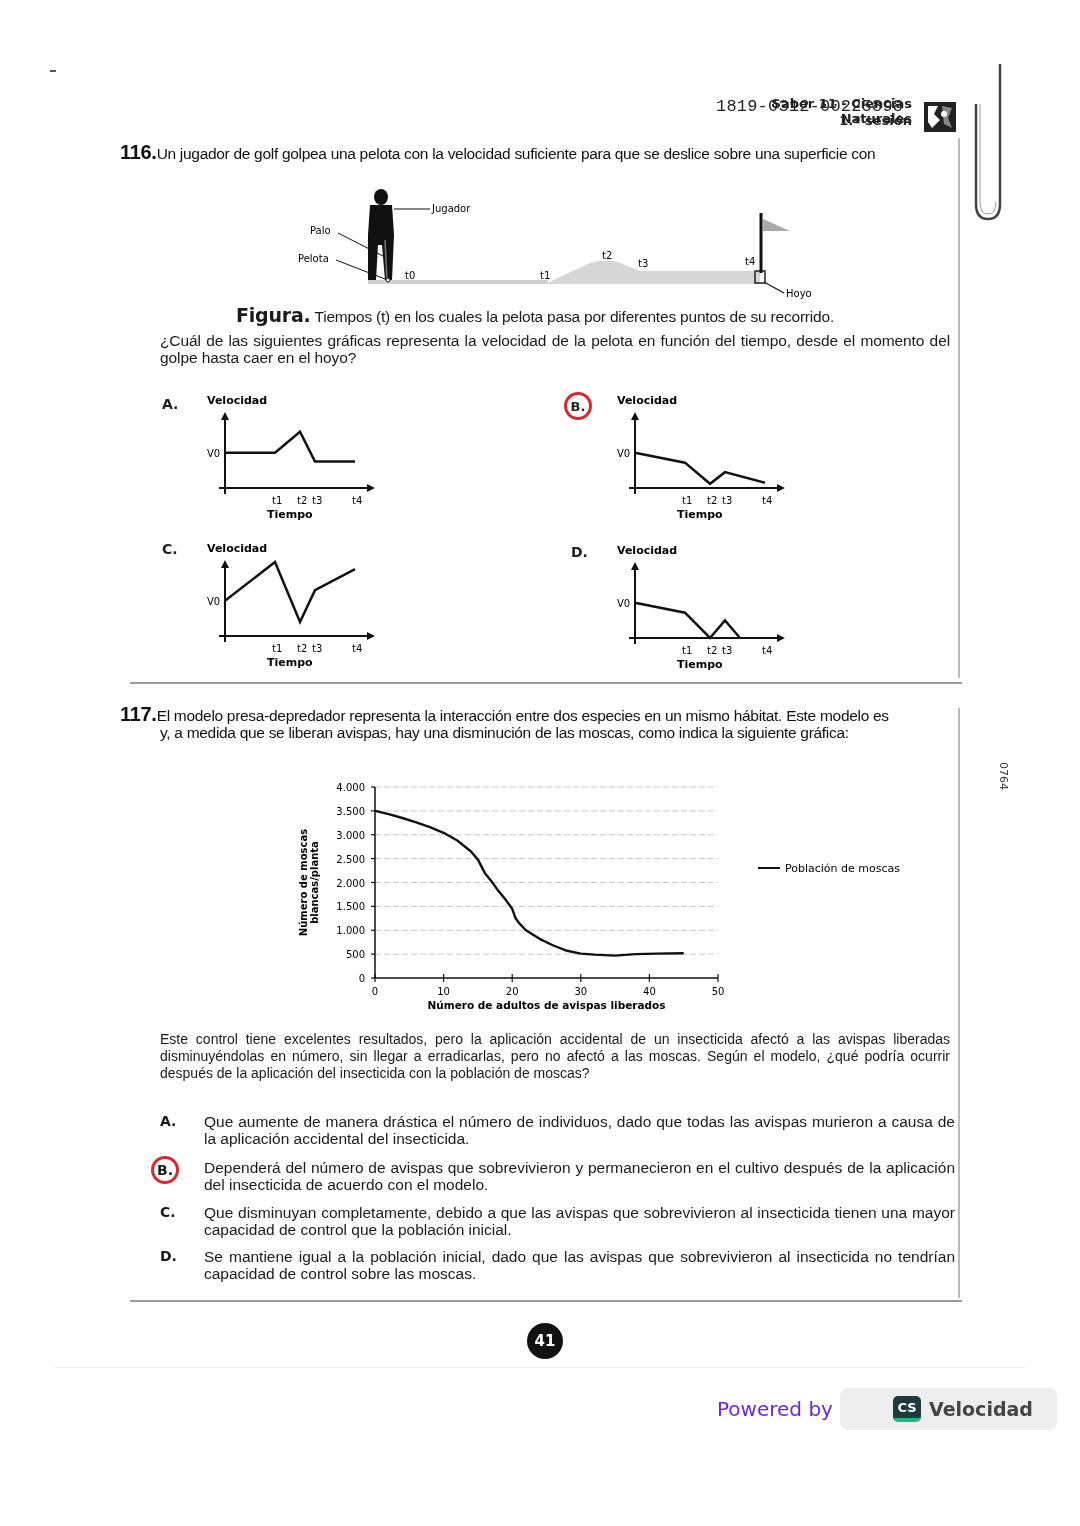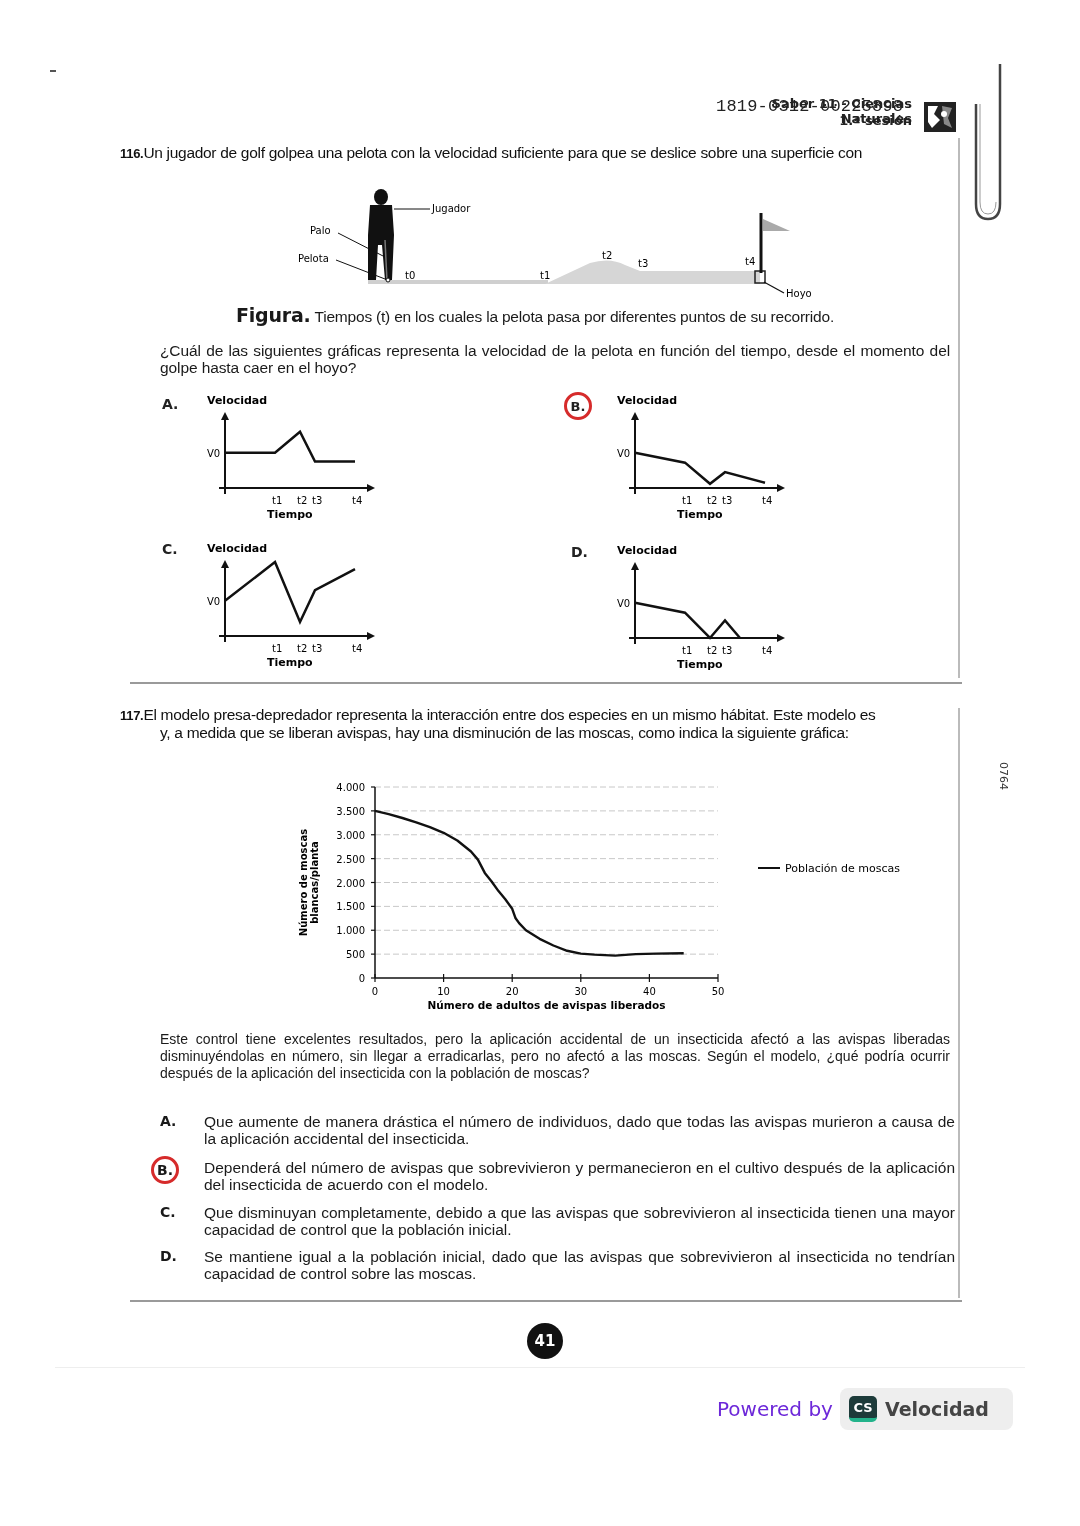--- a/index.html
+++ b/index.html
@@ -7,41 +7,41 @@
   .abs{position:absolute;}
   .code{left:716px;top:61px;font-family:Liberation Mono, monospace;font-size:17px;letter-spacing:0.2px;color:#222;margin-top:36px;}
   .hdr1{left:700px;top:96px;width:212px;text-align:right;font-size:13px;font-weight:bold;font-family:"DejaVu Sans",sans-serif;color:#222;}
   .hdr2{left:700px;top:113px;width:212px;text-align:right;font-size:13px;font-weight:bold;font-family:"DejaVu Sans",sans-serif;color:#222;}
   .logo{left:922px;top:100px;width:36px;height:34px;}
   .clip{left:966px;top:64px;width:40px;height:160px;}
   .frame-right{left:958px;top:138px;width:2px;height:540px;background:#bbb;}
   .frame-right2{left:958px;top:708px;width:2px;height:590px;background:#bbb;}
   .sep1{left:130px;top:682px;width:832px;height:2px;background:#9a9a9a;}
   .sep2{left:130px;top:1300px;width:832px;height:2px;background:#9a9a9a;}
-  .qnum{font-weight:bold;font-size:13px;}
+  .qnum{font-weight:bold;font-size:20px;}
   .qtext{font-family:"Liberation Sans",sans-serif;font-size:15.5px;line-height:17px;letter-spacing:-0.3px;color:#111;}
   .q116{left:120px;top:144px;width:840px;}
   .q116 .ind{padding-left:40px;}
   .fig{left:290px;top:185px;width:540px;height:120px;}
   .caption{left:236px;top:304px;font-family:"Liberation Sans",sans-serif;font-size:15.5px;letter-spacing:-0.2px;}
   .caption b{font-family:"DejaVu Sans",sans-serif;font-size:19px;}
-  .ask{left:160px;top:342px;width:790px;font-family:"Liberation Sans",sans-serif;font-size:15.5px;line-height:17px;text-align:justify;text-align-last:left;letter-spacing:-0.1px;}
+  .ask{left:160px;top:332px;width:790px;font-family:"Liberation Sans",sans-serif;font-size:15.5px;line-height:17px;text-align:justify;text-align-last:left;letter-spacing:-0.1px;}
   .optlbl{font-family:"DejaVu Sans",sans-serif;font-weight:bold;font-size:14px;color:#222;}
   .ring{border:3px solid #d62b2b;border-radius:50%;width:22px;height:22px;display:flex;align-items:center;justify-content:center;font-size:13px;font-weight:bold;background:#fff;}
   svg text{font-family:"DejaVu Sans",sans-serif;}
   .q117{left:120px;top:706px;width:840px;}
   .q117 .ind{padding-left:40px;}
   .para{left:160px;top:1031px;width:790px;font-family:"Liberation Sans",sans-serif;font-size:14px;line-height:17px;text-align:justify;text-align-last:left;}
   .ans{left:160px;width:795px;font-family:"Liberation Sans",sans-serif;font-size:15.5px;line-height:17px;}
   .ans .l{position:absolute;left:0;top:0;font-family:"DejaVu Sans",sans-serif;font-weight:bold;font-size:14px;}
   .ans .t{margin-left:44px;text-align:justify;text-align-last:left;}
   .pagenum{left:527px;top:1323px;width:36px;height:36px;border-radius:50%;background:#111;color:#fff;font-weight:bold;font-size:15px;display:flex;align-items:center;justify-content:center;}
   .footer-line{left:55px;top:1367px;width:970px;height:1px;background:#eee;}
   .powered{left:717px;top:1397px;font-family:"DejaVu Sans",sans-serif;font-size:20px;color:#6d28d9;}
-  .cs-badge{left:840px;top:1388px;width:173px;height:42px;background:#eeeeee;border-radius:8px;display:flex;align-items:center;}
+  .cs-badge{left:840px;top:1388px;width:173px;height:42px;background:#eeeeee;border-radius:8px;display:flex;align-items:center;padding-left:44px;}
   .cs-icon{width:28px;height:26px;background:#1d3b3a;border-radius:5px;color:#fff;font-size:13px;font-weight:bold;display:flex;align-items:center;justify-content:center;margin-left:9px;border-bottom:4px solid #23b38b;box-sizing:border-box;}
   .cs-text{margin-left:8px;font-size:19px;color:#444;font-weight:bold;font-family:"DejaVu Sans",sans-serif;}
   .sidecode{left:1010px;top:762px;font-size:11px;color:#333;transform:rotate(90deg);transform-origin:left top;}
   .tinydash{left:50px;top:70px;width:6px;height:2px;background:#555;}
 </style>
 </head>
 <body>
 
 <div class="abs tinydash"></div>
 

